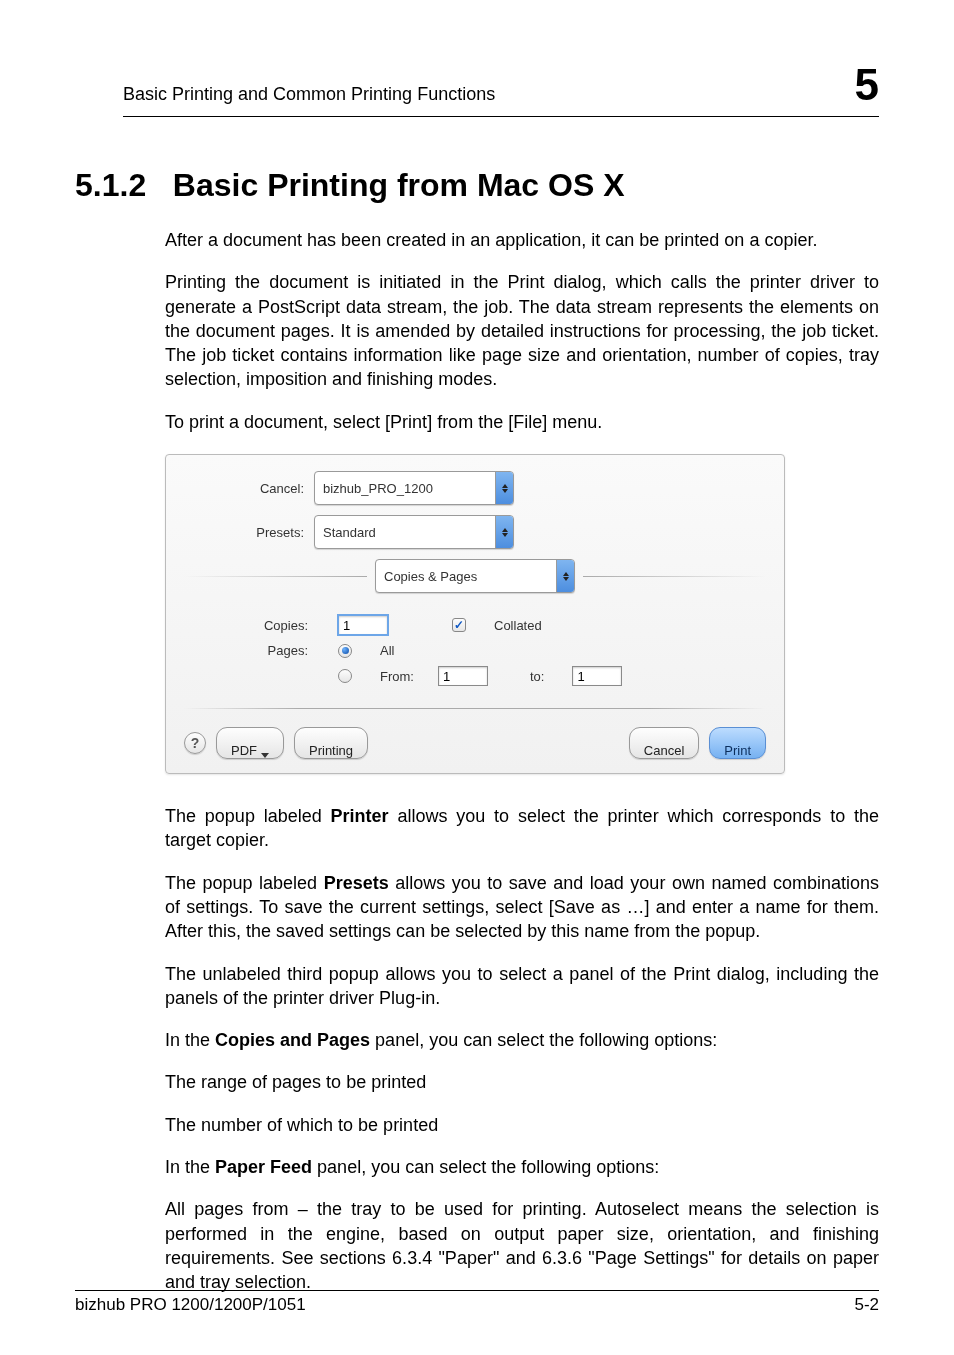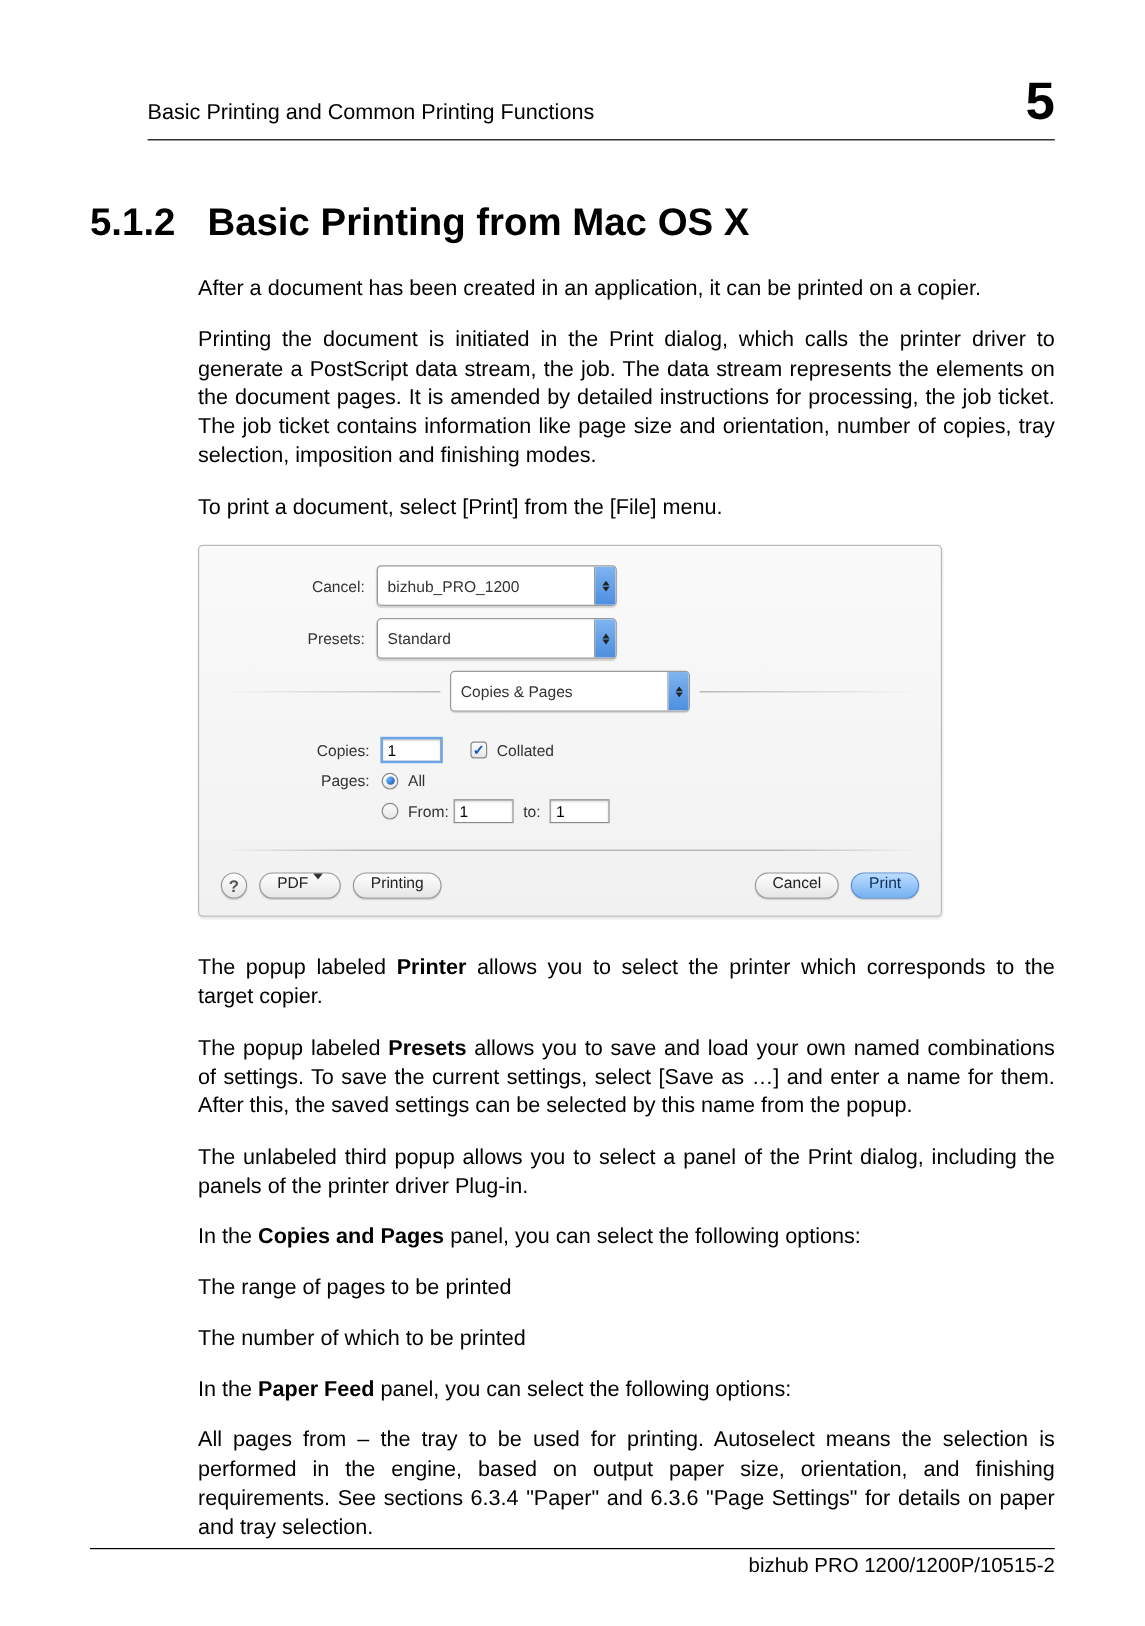--- a/index.html
+++ b/index.html
@@ -177,21 +177,21 @@
   }
   .radio-dot {
     width: 7px; height: 7px;
     border-radius: 50%;
     background: radial-gradient(circle at 30% 30%, #6db3ff, #0a4aa5);
   }
   .sub-row {
     display: flex;
     align-items: center;
     margin-bottom: 8px;
-    gap: 4px;
+    gap: 24px;
   }
   .sub-label { width: 54px; text-align: right; padding-right: 6px; }
   .btn-row {
     display: flex;
     align-items: center;
     gap: 10px;
     padding-top: 8px;
   }
   .help-btn {
     width: 22px; height: 22px;
@@ -200,27 +200,27 @@
     background: linear-gradient(#fefefe,#e5e5e5);
     display: inline-flex;
     align-items: center;
     justify-content: center;
     font-weight: bold;
     color: #555;
     font-size: 14px;
     box-shadow: 0 1px 1px rgba(0,0,0,0.15);
   }
   .pill-btn {
-    height: 22px;
+    height: 32px;
     padding: 0 14px;
     border: 1px solid #999;
     border-radius: 11px;
     background: linear-gradient(#fefefe,#e5e5e5);
     display: inline-flex;
-    align-items: flex-start;
+    align-items: flex-end;
     font-size: 13px;
     color: #222;
     box-shadow: 0 1px 1px rgba(0,0,0,0.15);
   }
   .pill-default {
     background: linear-gradient(#bcdcff,#76b1f1);
     border-color: #5a8fd4;
     color: #0b2e5c;
     font-weight: 500;
   }
@@ -236,21 +236,21 @@
   .spacer { flex: 1; }
   strong { font-weight: 700; }
   .footer {
     position: absolute;
     bottom: 40px;
     left: 75px;
     right: 75px;
     border-top: 1px solid #000;
     padding-top: 4px;
     display: flex;
-    justify-content: flex-end;
+    justify-content: space-between;
     font-size: 17px;
   }
 </style>
 </head>
 <body>
 
 <div class="page">
   <div class="header-row">
     <span class="header-title">Basic Printing and Common Printing Functions</span>
     <span class="chapter-num">5</span>
@@ -317,21 +317,21 @@
             <span class="radio">
                 <span class="radio-dot"></span>
               </span>
             <span>All</span>
           </div>
           <div class="sub-row">
             <span class="sub-label"></span>
             <span class="radio"></span>
             <span>From:</span>
             <input class="txt-input" value="1" style="">
-            <span style="padding:0 4px;">to:</span>
+            <span style="padding:0 4px;margin-left:14px;">to:</span>
             <input class="txt-input" value="1" style="">
           </div>
         </div>
 
         <div class="hr-fade"></div>
 
         <div class="btn-row">
           <span class="help-btn">
               <span>?</span>
             </span>

